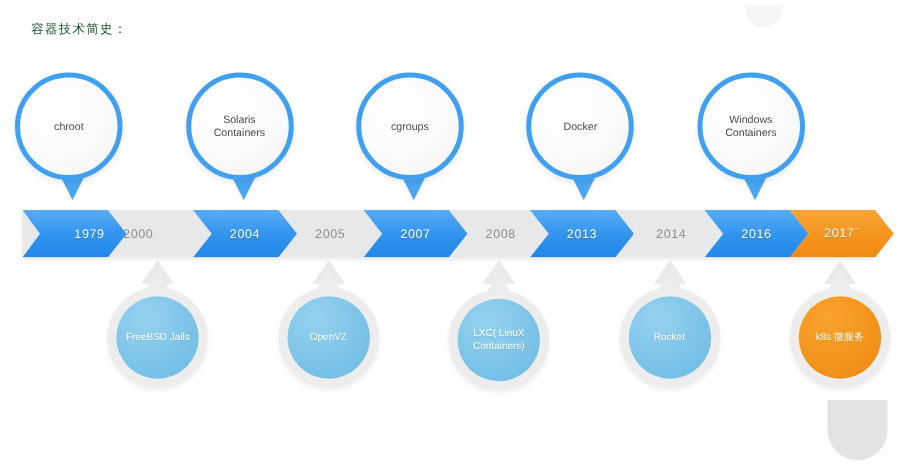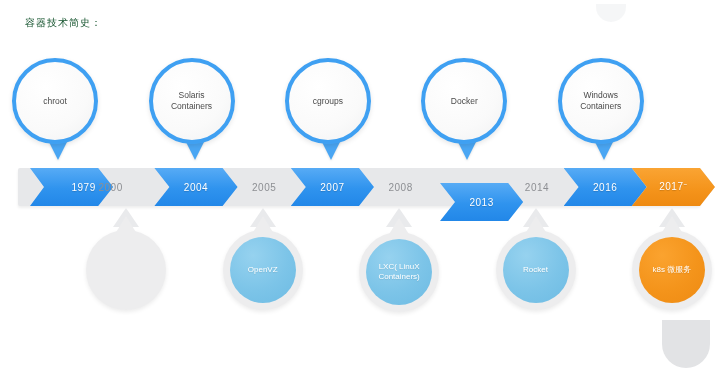--- a/index.html
+++ b/index.html
@@ -159,39 +159,39 @@
 <div id="stage">
 
   <div class="title">容器技术简史：</div>
 
   <div class="blob-tr"></div>
   <div class="blob-br"></div>
 
   <div class="track">
     <div class="track-bg"></div>
     <div id="segments">
-        <div class="seg blue first" style="left: 12px; width: 83.2px; padding-left: 24px;">
+        <div class="seg blue first" style="left: 0px; width: 83.2px; padding-left: 24px;">
           <span>1979</span>
         </div>
         <div class="seg gray" style="left: 51px; width: 83.2px;">
           <span>2000</span>
         </div>
         <div class="seg blue" style="left: 136.4px; width: 83.2px; text-align: center;">
           <span>2004</span>
         </div>
         <div class="seg gray" style="left: 204.6px; width: 83.2px;">
           <span>2005</span>
         </div>
         <div class="seg blue" style="left: 272.8px; width: 83.2px;">
           <span>2007</span>
         </div>
         <div class="seg gray" style="left: 341px; width: 83.2px;">
           <span>2008</span>
         </div>
-        <div class="seg blue" style="left: 422px; width: 83.2px; margin-top: 15px;">
+        <div class="seg blue" style="left: 406px; width: 83.2px;">
           <span>2013</span>
         </div>
         <div class="seg gray" style="left: 477.4px; width: 83.2px;">
           <span>2014</span>
         </div>
         <div class="seg blue" style="left: 545.6px; width: 83.2px;">
           <span>2016</span>
         </div>
         <div class="seg orange last" style="left: 613.8px; width: 83.2px;">
           <span>2017<i class="sup">~</i></span>
@@ -235,20 +235,23 @@
       <div class="gray-tri" style="left: 113.3px; top: 208px;"></div>
       <div class="gray-tri" style="left: 249.7px; top: 208px;"></div>
       <div class="gray-tri" style="left: 386.1px; top: 208px;"></div>
       <div class="gray-tri" style="left: 522.5px; top: 208px;"></div>
       <div class="gray-tri" style="left: 658.9px; top: 208px;"></div>
     </div>
   <div id="bottom-pins">
       <div class="pin-bot" style="left: 86.3px; top: 230px;">
         <div class="shell">
           <div class="nub"></div>
+          <div class="disc">
+            <div class="lbl">FreeBSD Jails</div>
+          </div>
         </div>
       </div>
       <div class="pin-bot" style="left: 222.7px; top: 230px;">
         <div class="shell">
           <div class="nub"></div>
           <div class="disc">
             <div class="lbl">OpenVZ</div>
           </div>
         </div>
       </div>

